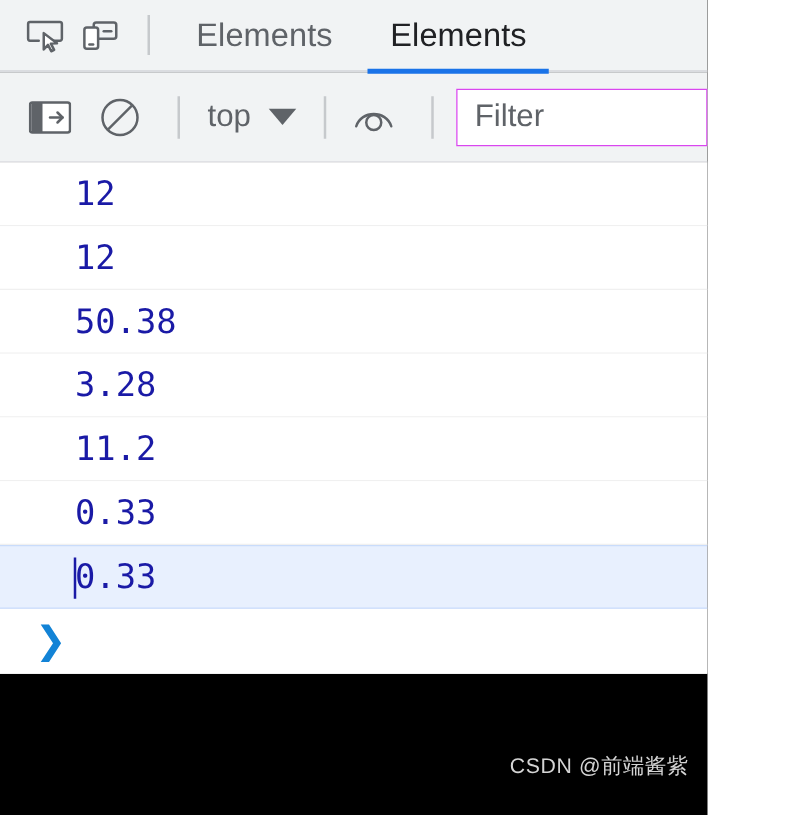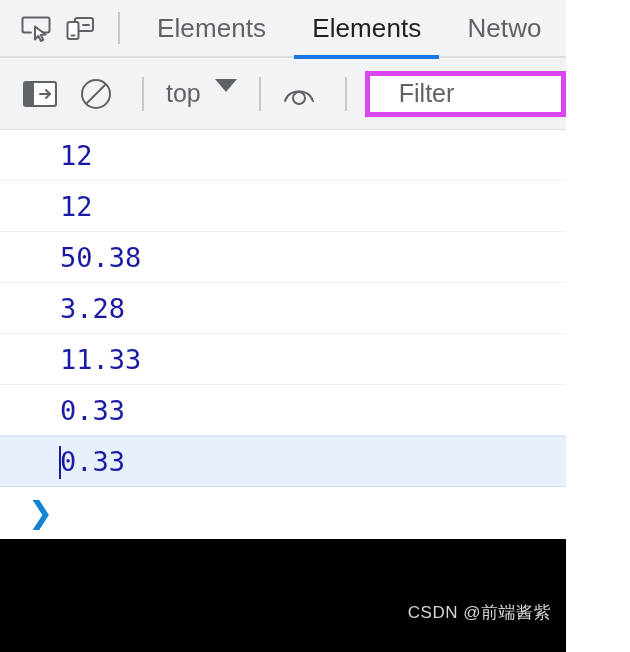--- a/index.html
+++ b/index.html
@@ -88,43 +88,43 @@
   .ct-btn svg { display: block; }
   .ct-divider {
     width: 2px;
     height: 34px;
     background: #c6c9cc;
     margin: 0 14px;
     flex: 0 0 auto;
   }
   .ctx-select {
     display: flex;
-    align-items: flex-start;
+    align-items: center;
     gap: 14px;
     padding: 0 8px;
     flex: 0 0 auto;
   }
   .ctx-label {
     font-size: 25px;
     color: #5f6368;
   }
   .caret-down {
     width: 0; height: 0;
     border-left: 11px solid transparent;
     border-right: 11px solid transparent;
     border-top: 13px solid #5f6368;
   }
   .filter-input {
     flex: 1 1 auto;
     height: 46px;
     background: #ffffff;
-    border: 5px solid #d946ef;
-    display: flex;
-    align-items: center;
-    padding-left: 29px;
+    border: 1px solid #d946ef;
+    display: flex;
+    align-items: center;
+    padding-left: 14px;
     font-size: 25px;
     color: #5f6368;
     margin-left: 4px;
     min-width: 0;
   }
 
   
   .console-body {
     position: relative;
     background: #ffffff;
@@ -211,23 +211,20 @@
     </div>
 
     <div class="tb-divider"></div>
 
     <div class="tab">
       <span>Elements</span>
     </div>
     <div class="tab active">
       <span>Elements</span>
     </div>
-    <div class="tab">
-      <span>Netwo</span>
-    </div>
   </div>
 
   <div class="console-toolbar">
 
     <div class="ct-btn">
       <span>
         <svg width="34" height="30" viewBox="0 0 34 30">
           <rect x="1" y="3" width="32" height="24" rx="2" fill="#ffffff" stroke="#5f6368" stroke-width="2"></rect>
           <path d="M2 5a2 2 0 0 1 2-2h7v24H4a2 2 0 0 1-2-2z" fill="#5f6368"></path>
           <line x1="17" y1="15" x2="27" y2="15" stroke="#5f6368" stroke-width="2" stroke-linecap="round"></line>
@@ -276,21 +273,21 @@
     <div class="msg-row">
       <span class="msg-text">12</span>
     </div>
     <div class="msg-row">
       <span class="msg-text">50.38</span>
     </div>
     <div class="msg-row">
       <span class="msg-text">3.28</span>
     </div>
     <div class="msg-row">
-      <span class="msg-text">11.33</span>
+      <span class="msg-text">11.2</span>
     </div>
     <div class="msg-row">
       <span class="msg-text">0.33</span>
     </div>
     <div class="msg-row selected">
       <span class="caret"></span>
       <span class="msg-text">0.33</span>
     </div>
 
     <div class="prompt-row">

